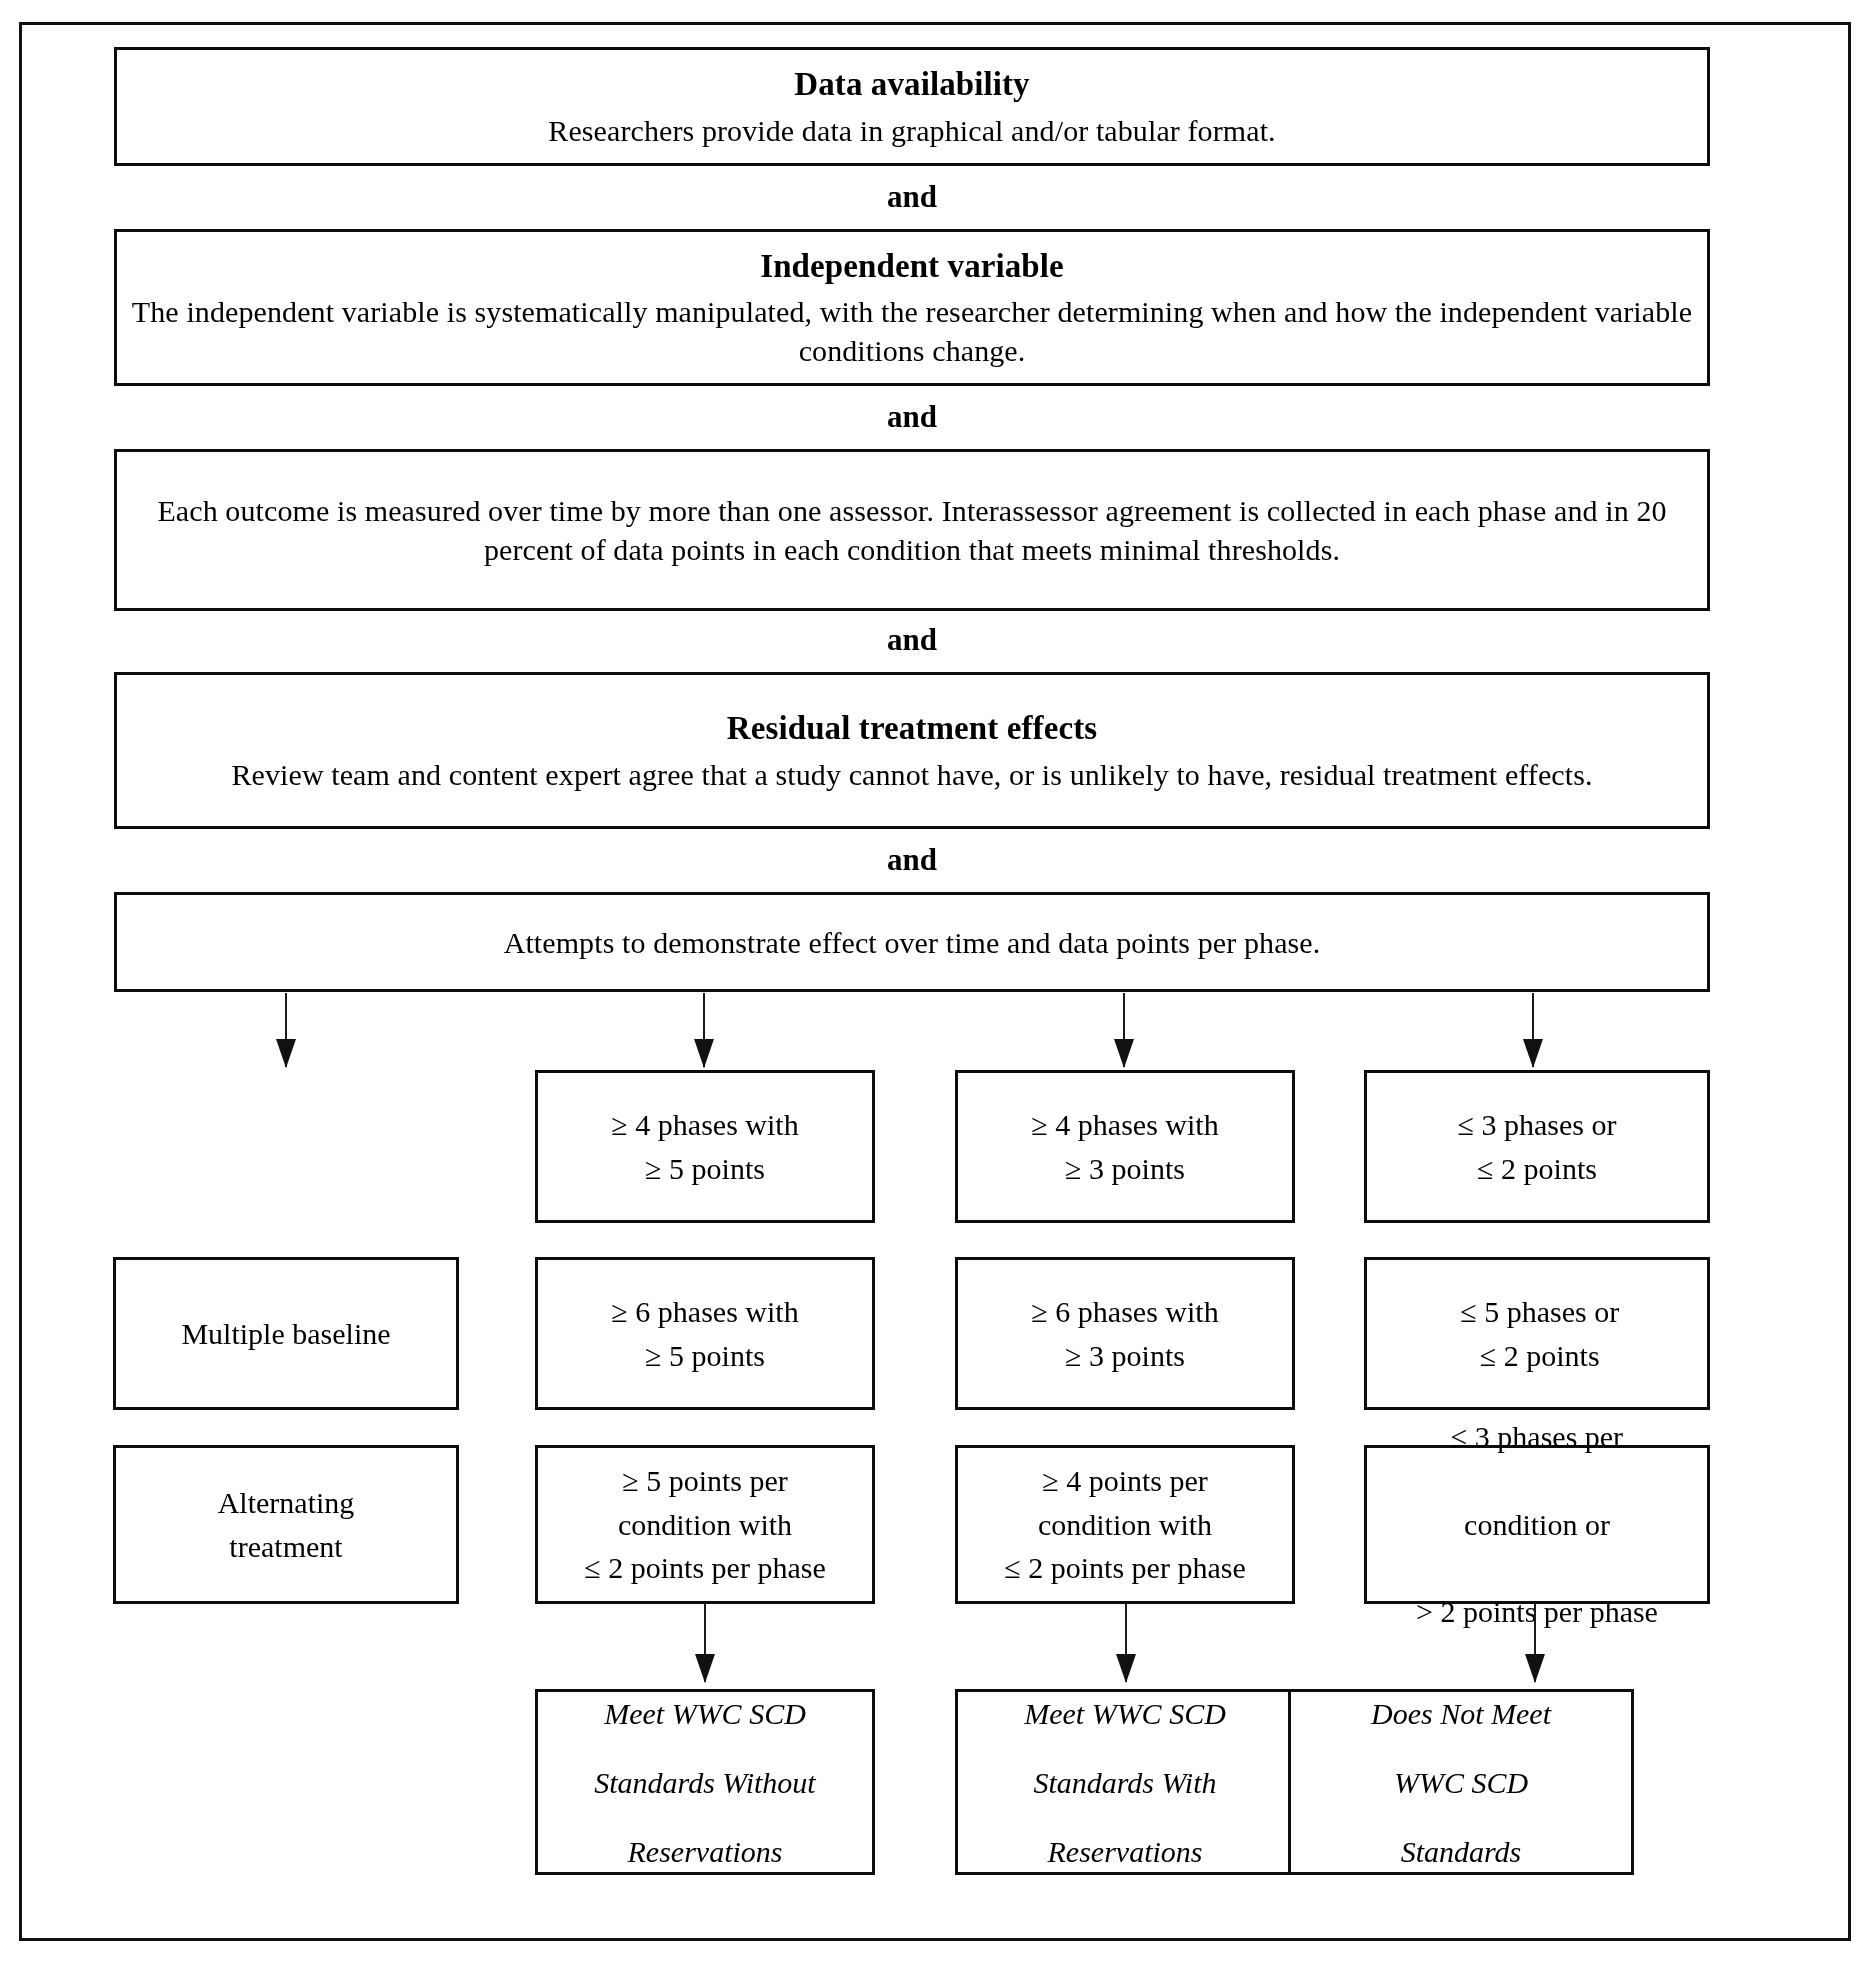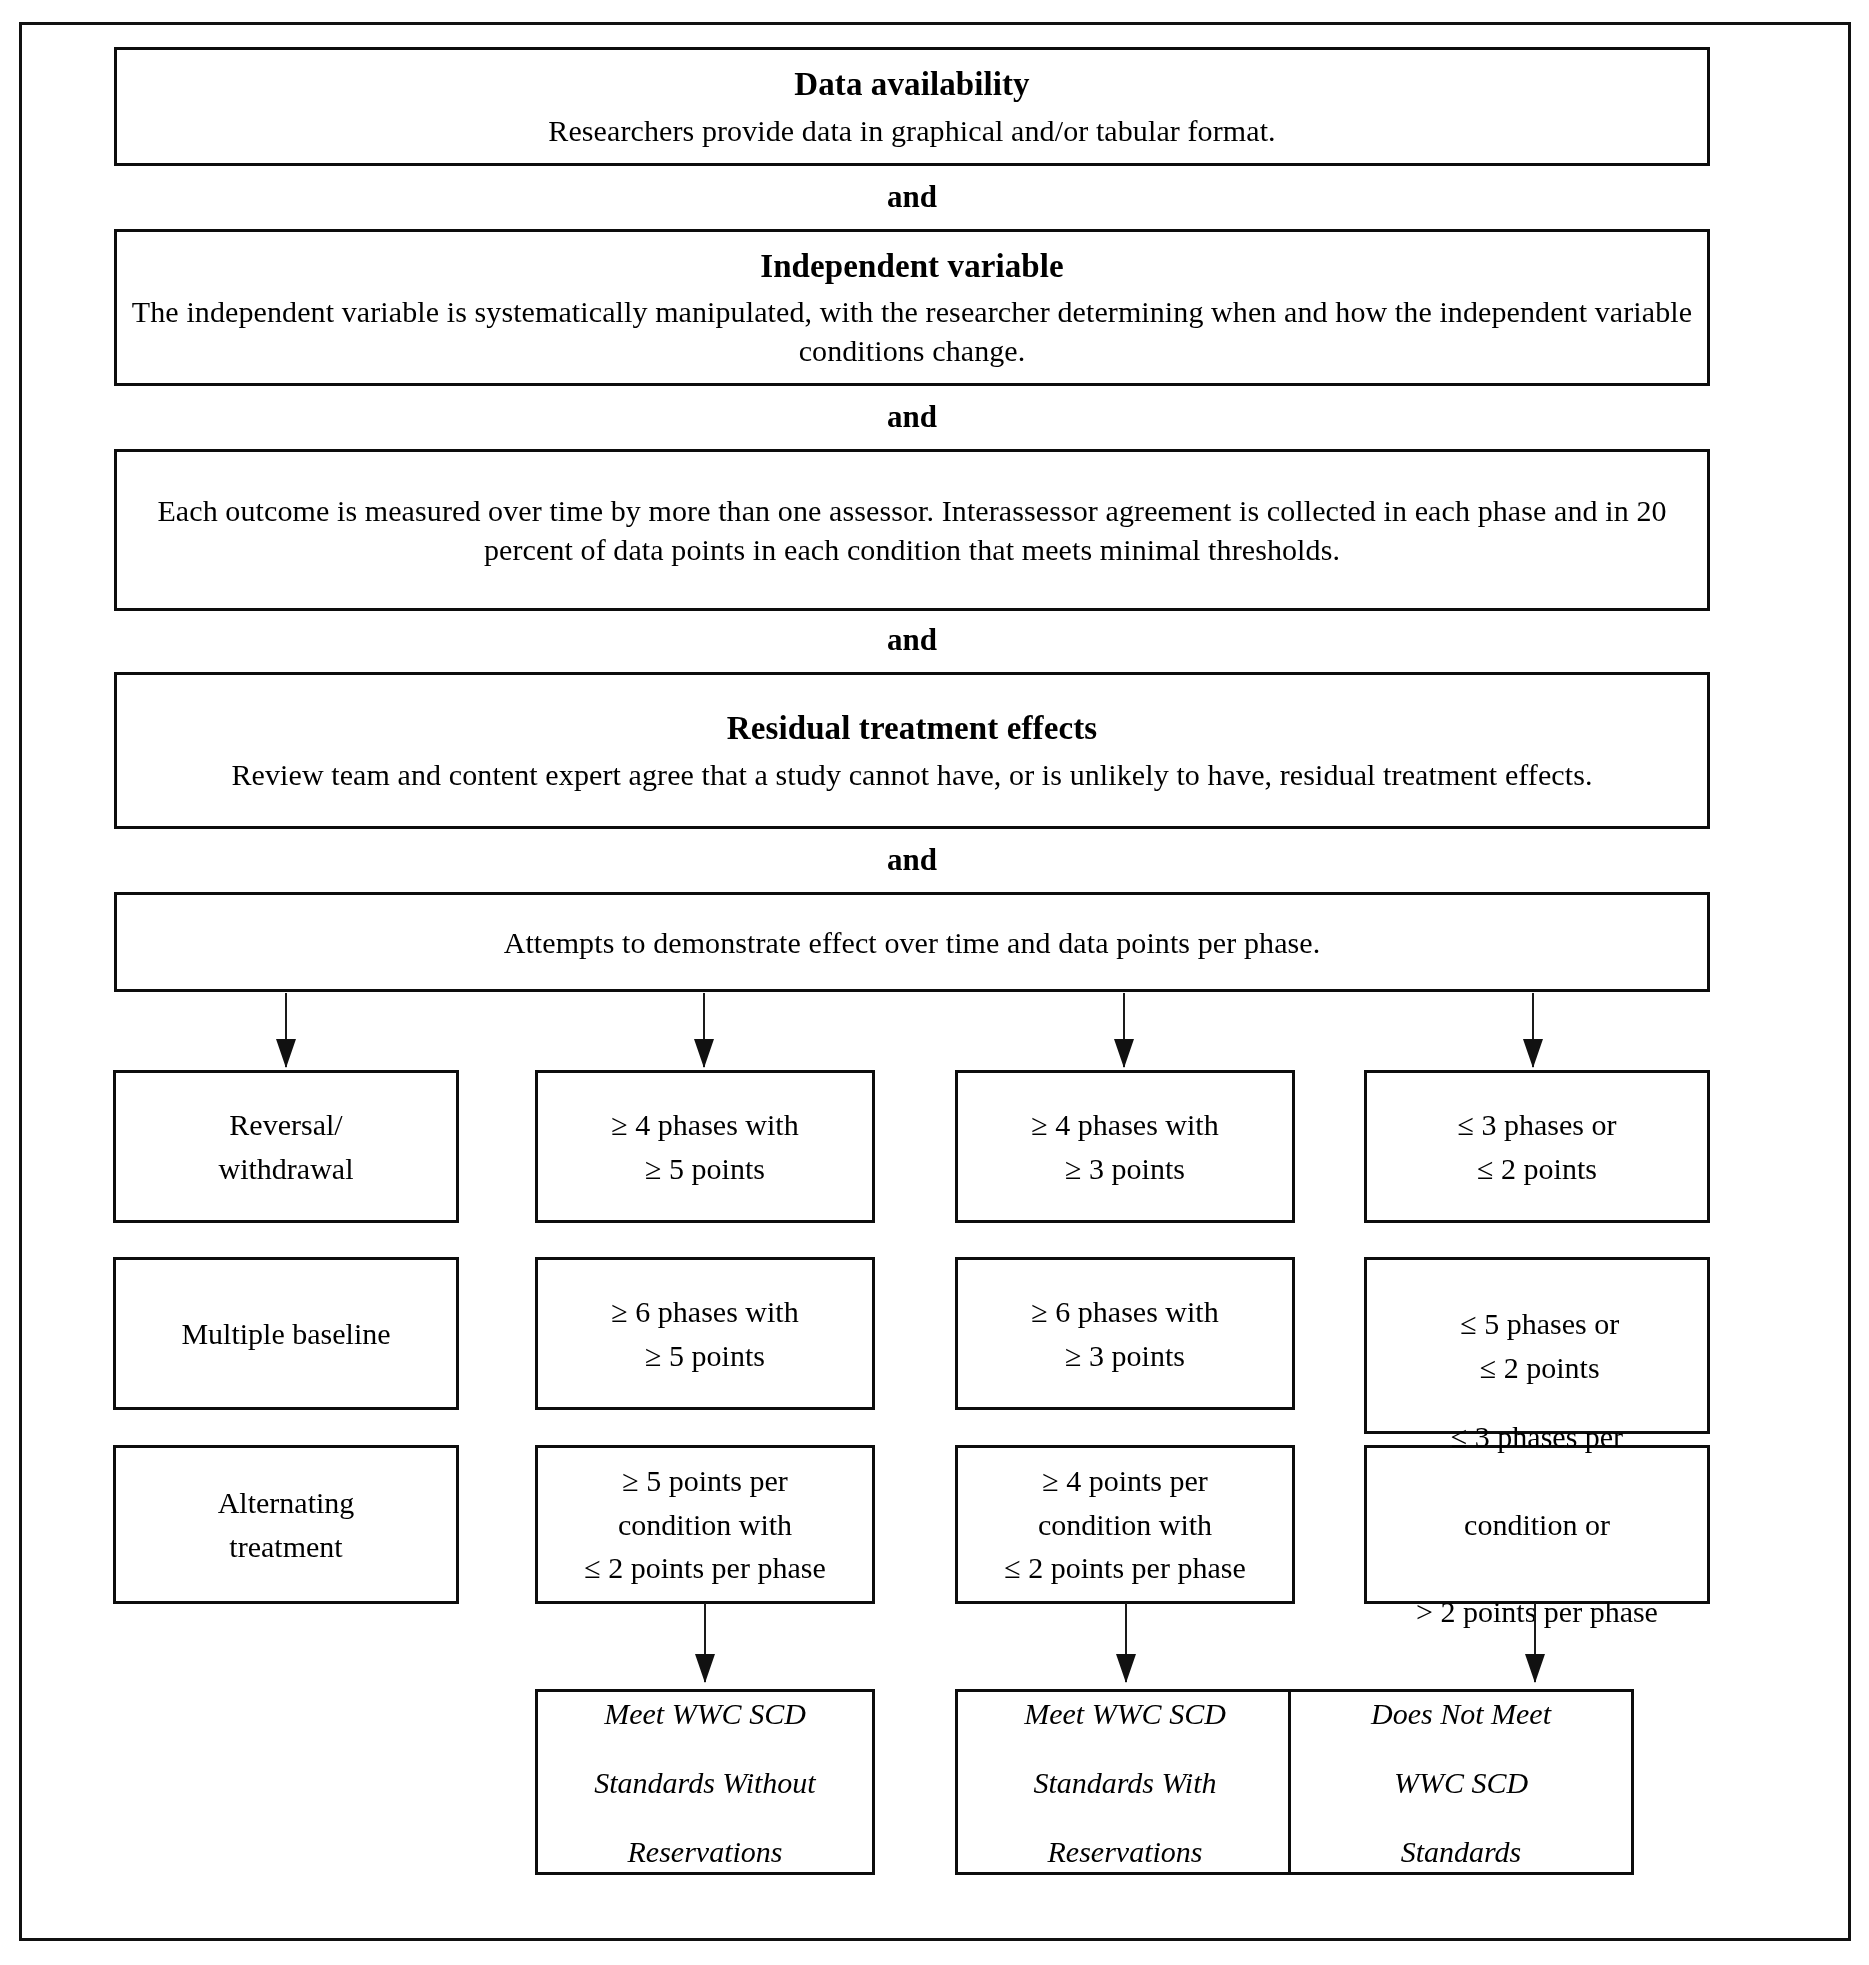--- a/index.html
+++ b/index.html
@@ -147,24 +147,20 @@
 
   <div class="box wide" style="top:892px; height:100px;">
     <span class="body">Attempts to demonstrate effect over time and data points per phase.</span>
   </div>
 
   <div class="arrow" style="left:285px;  top:993px; height:74px;"></div>
   <div class="arrow" style="left:703px;  top:993px; height:74px;"></div>
   <div class="arrow" style="left:1123px; top:993px; height:74px;"></div>
   <div class="arrow" style="left:1532px; top:993px; height:74px;"></div>
 
-  <div class="cell" style="left:113px; top:1070px; width:346px; height:153px;">
-    <span class="ln">Reversal/</span>
-    <span class="ln">withdrawal</span>
-  </div>
   <div class="cell" style="left:535px; top:1070px; width:340px; height:153px;">
     <span class="ln">≥ 4 phases with</span>
     <span class="ln">≥ 5 points</span>
   </div>
   <div class="cell" style="left:955px; top:1070px; width:340px; height:153px;">
     <span class="ln">≥ 4 phases with</span>
     <span class="ln">≥ 3 points</span>
   </div>
   <div class="cell" style="left:1364px; top:1070px; width:346px; height:153px;">
     <span class="ln">≤ 3 phases or</span>
@@ -175,21 +171,21 @@
     <span class="ln">Multiple baseline</span>
   </div>
   <div class="cell" style="left:535px; top:1257px; width:340px; height:153px;">
     <span class="ln">≥ 6 phases with</span>
     <span class="ln">≥ 5 points</span>
   </div>
   <div class="cell" style="left:955px; top:1257px; width:340px; height:153px;">
     <span class="ln">≥ 6 phases with</span>
     <span class="ln">≥ 3 points</span>
   </div>
-  <div class="cell" style="left:1364px; top:1257px; width:346px; height:177px;padding-left:11px;">
+  <div class="cell" style="left:1364px; top:1257px; width:346px; height:153px;padding-left:11px;">
     <span class="ln">≤ 5 phases or</span>
     <span class="ln">≤ 2 points</span>
   </div>
 
   <div class="cell" style="left:113px; top:1445px; width:346px; height:159px;">
     <span class="ln">Alternating</span>
     <span class="ln">treatment</span>
   </div>
   <div class="cell" style="left:535px; top:1445px; width:340px; height:159px;">
     <span class="ln">≥ 5 points per</span>

